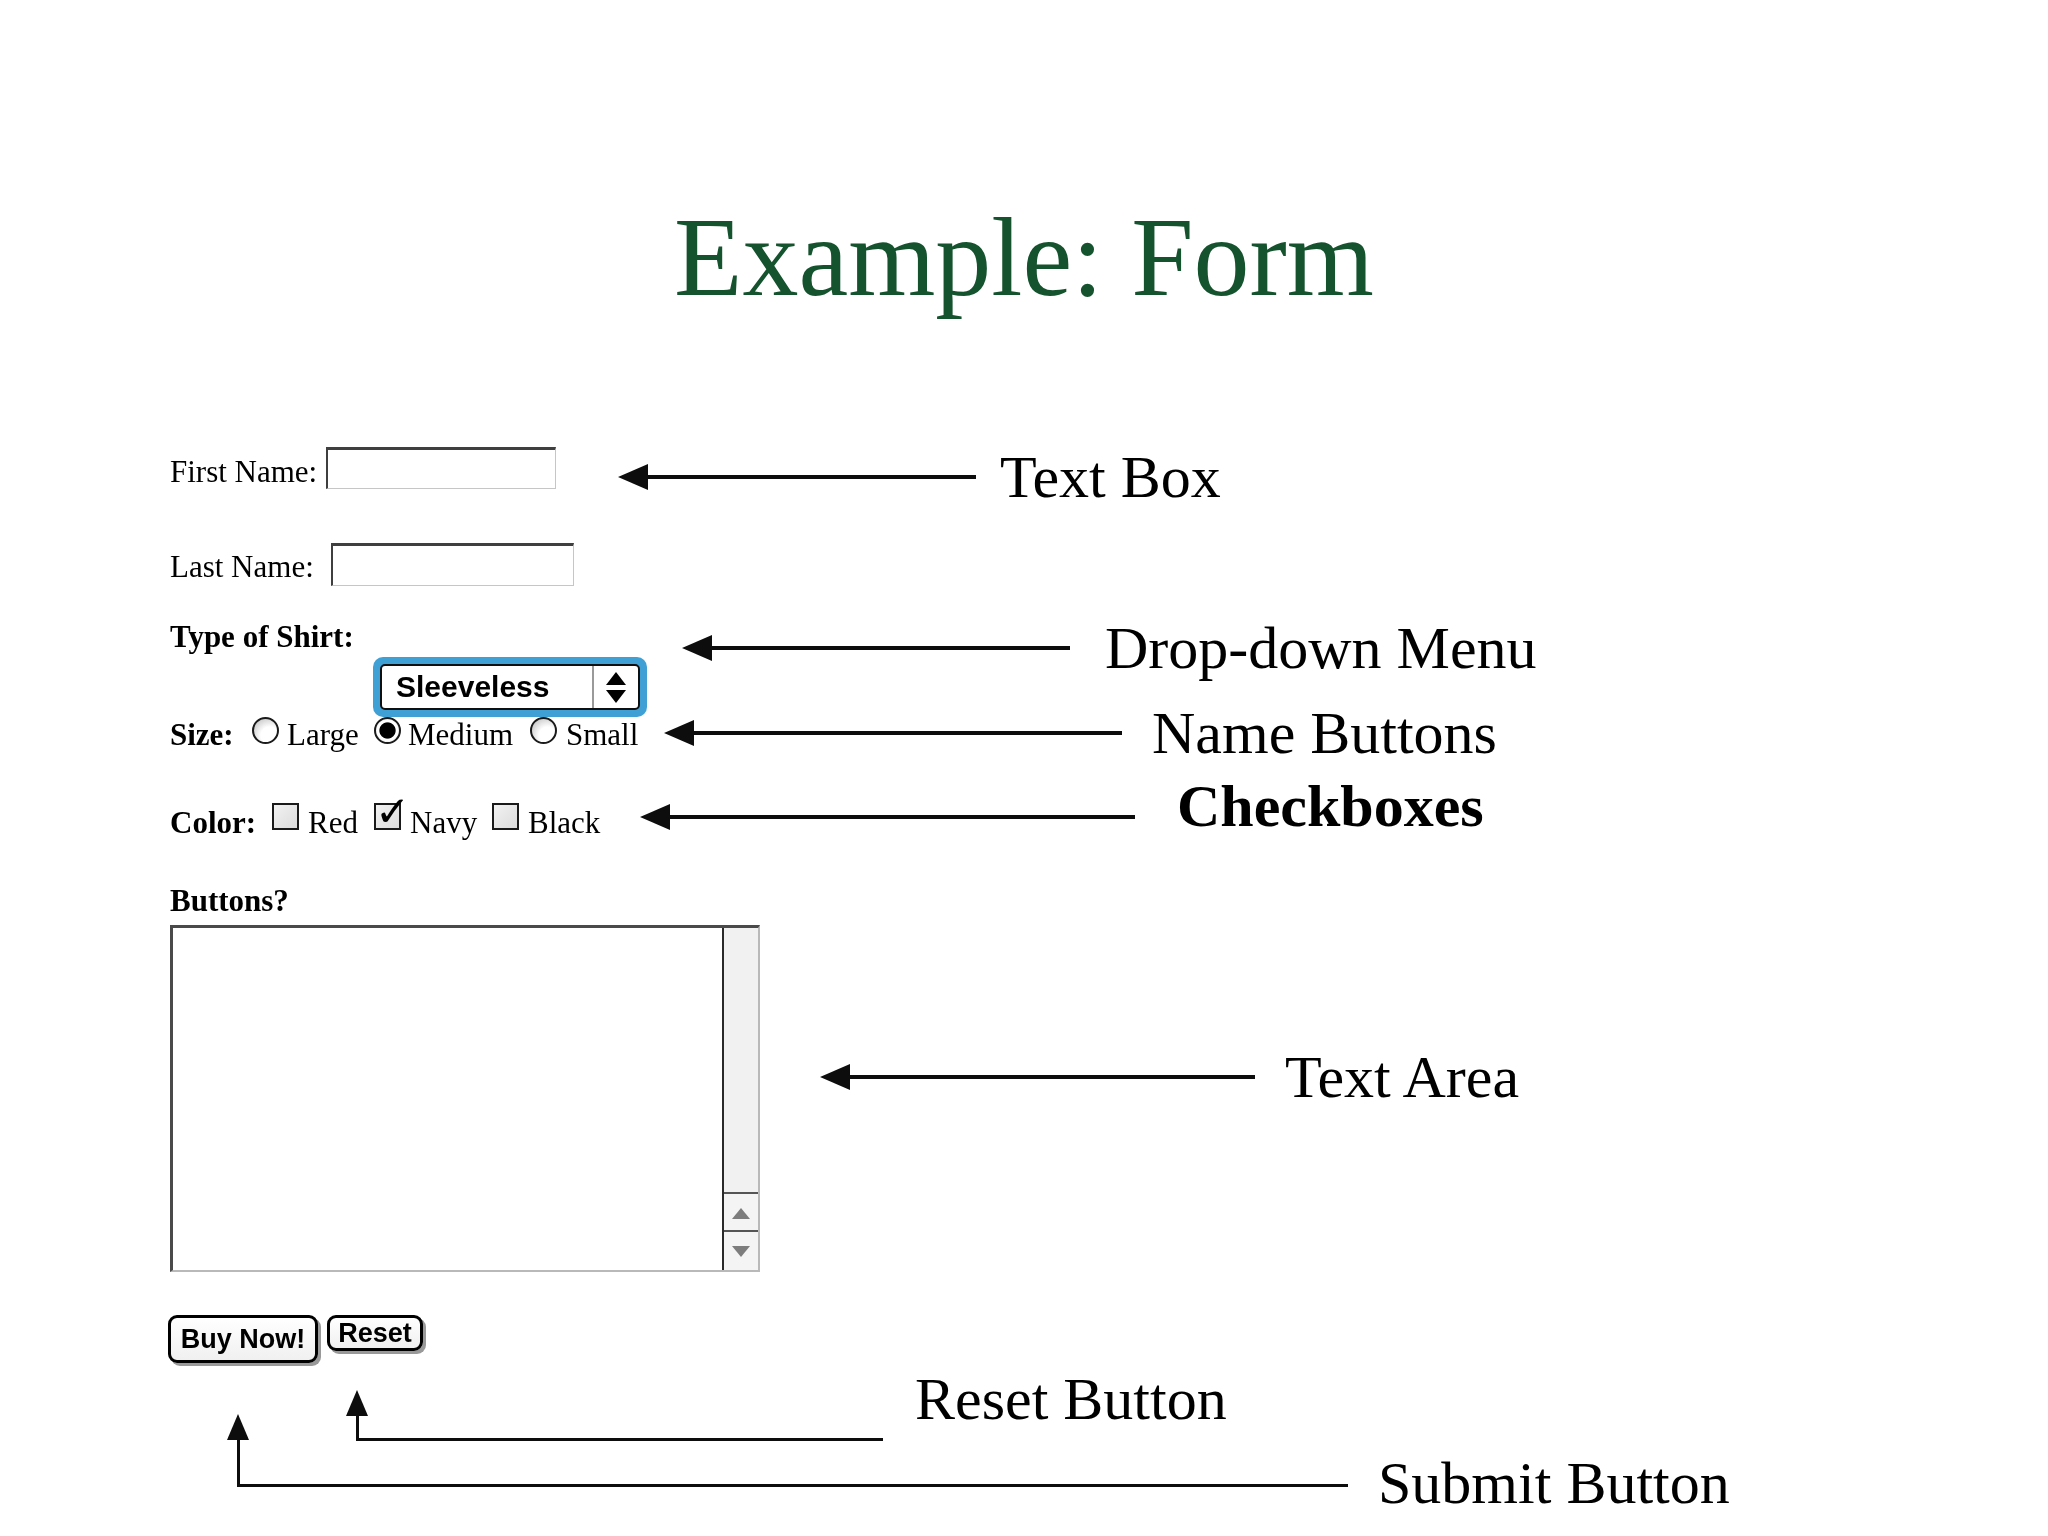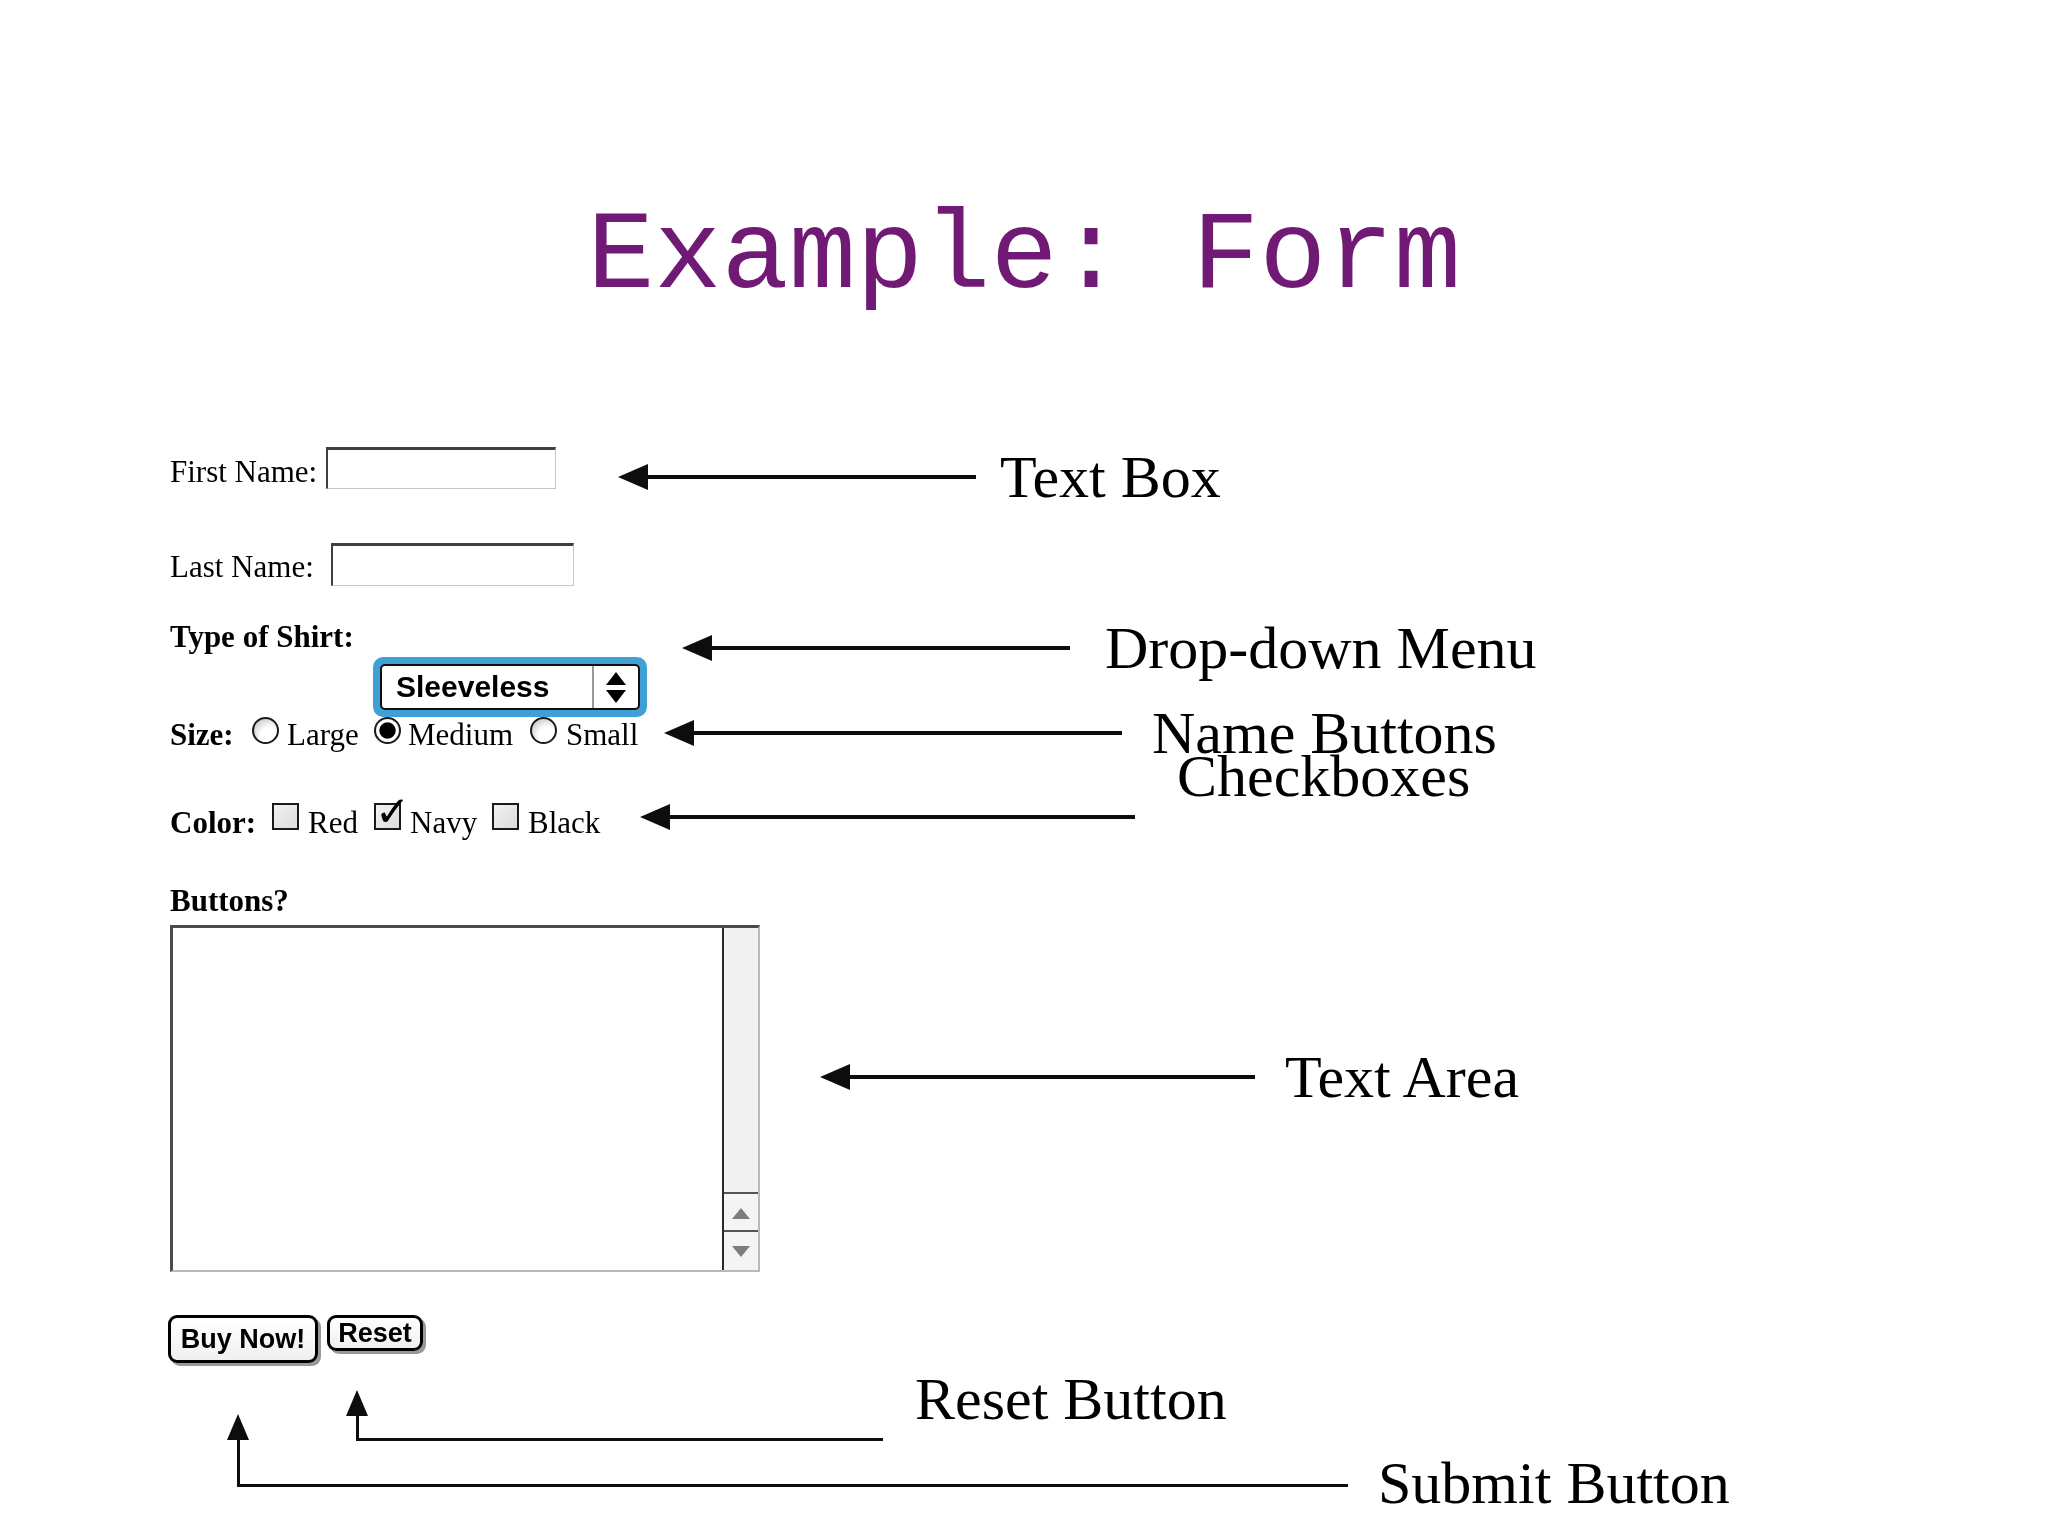--- a/index.html
+++ b/index.html
@@ -1,21 +1,21 @@
 <!DOCTYPE html>
 <html><head>
 <meta charset="utf-8">
 <style>
   html,body{margin:0;padding:0;background:#fff;}
   .stage{position:relative;width:2048px;height:1536px;background:#ffffff;overflow:hidden;
          font-family:"Liberation Serif","DejaVu Serif",serif;color:#000;}
 
   
   .slide-title{position:absolute;left:0;top:196px;width:2048px;text-align:center;
-               font-size:112px;line-height:1.1;color:#701a75;white-space:nowrap;font-family:Liberation Mono, monospace;}
+               font-size:112px;line-height:1.1;color:#14532d;white-space:nowrap;}
 
   
   .flabel{position:absolute;font-size:31px;line-height:34px;white-space:nowrap;}
   .flabel.bold{font-weight:bold;}
 
   
   .textbox{position:absolute;background:#fff;border-style:solid;
            border-width:3px 1px 1px 2px;border-color:#3f3f3f #c6c6c6 #c6c6c6 #3f3f3f;
            box-sizing:border-box;font-family:"Liberation Serif",serif;font-size:26px;padding:0 6px;outline:none;}
 
@@ -145,21 +145,21 @@
 
   <div>
     <div class="head-left" style="left:664px;top:720px;"></div>
     <div class="hline" style="left:692px;top:731px;width:430px;"></div>
     <div class="ann-label" style="left:1152px;top:733px;">Name Buttons</div>
   </div>
 
   <div>
     <div class="head-left" style="left:640px;top:804px;"></div>
     <div class="hline" style="left:668px;top:815px;width:467px;"></div>
-    <div class="ann-label" style="left:1177px;top:776px;">Checkboxes</div>
+    <div class="ann-label" style="left:1177px;top:806px;font-weight:bold;">Checkboxes</div>
   </div>
 
   <div>
     <div class="head-left" style="left:820px;top:1064px;"></div>
     <div class="hline" style="left:848px;top:1075px;width:407px;"></div>
     <div class="ann-label" style="left:1285px;top:1077px;">Text Area</div>
   </div>
 
   <div>
     <div class="head-up" style="left:346px;top:1390px;"></div>

